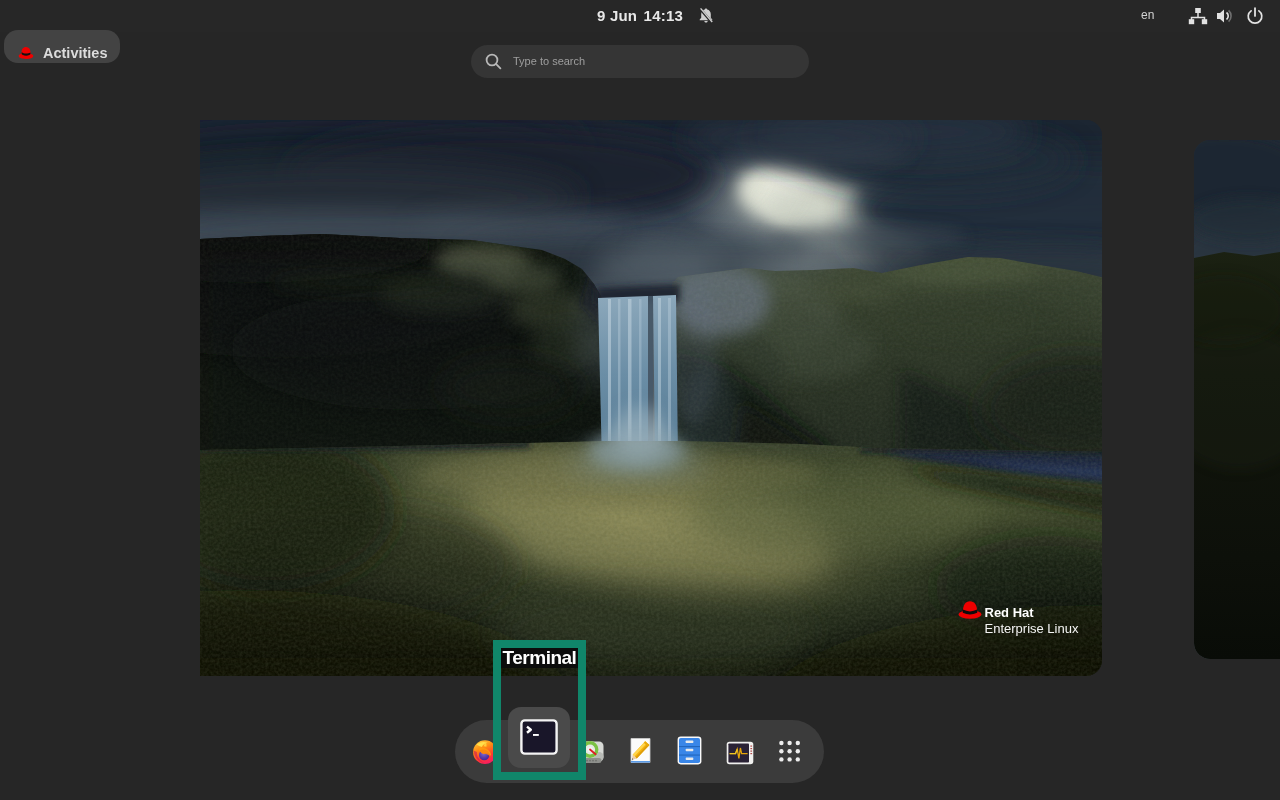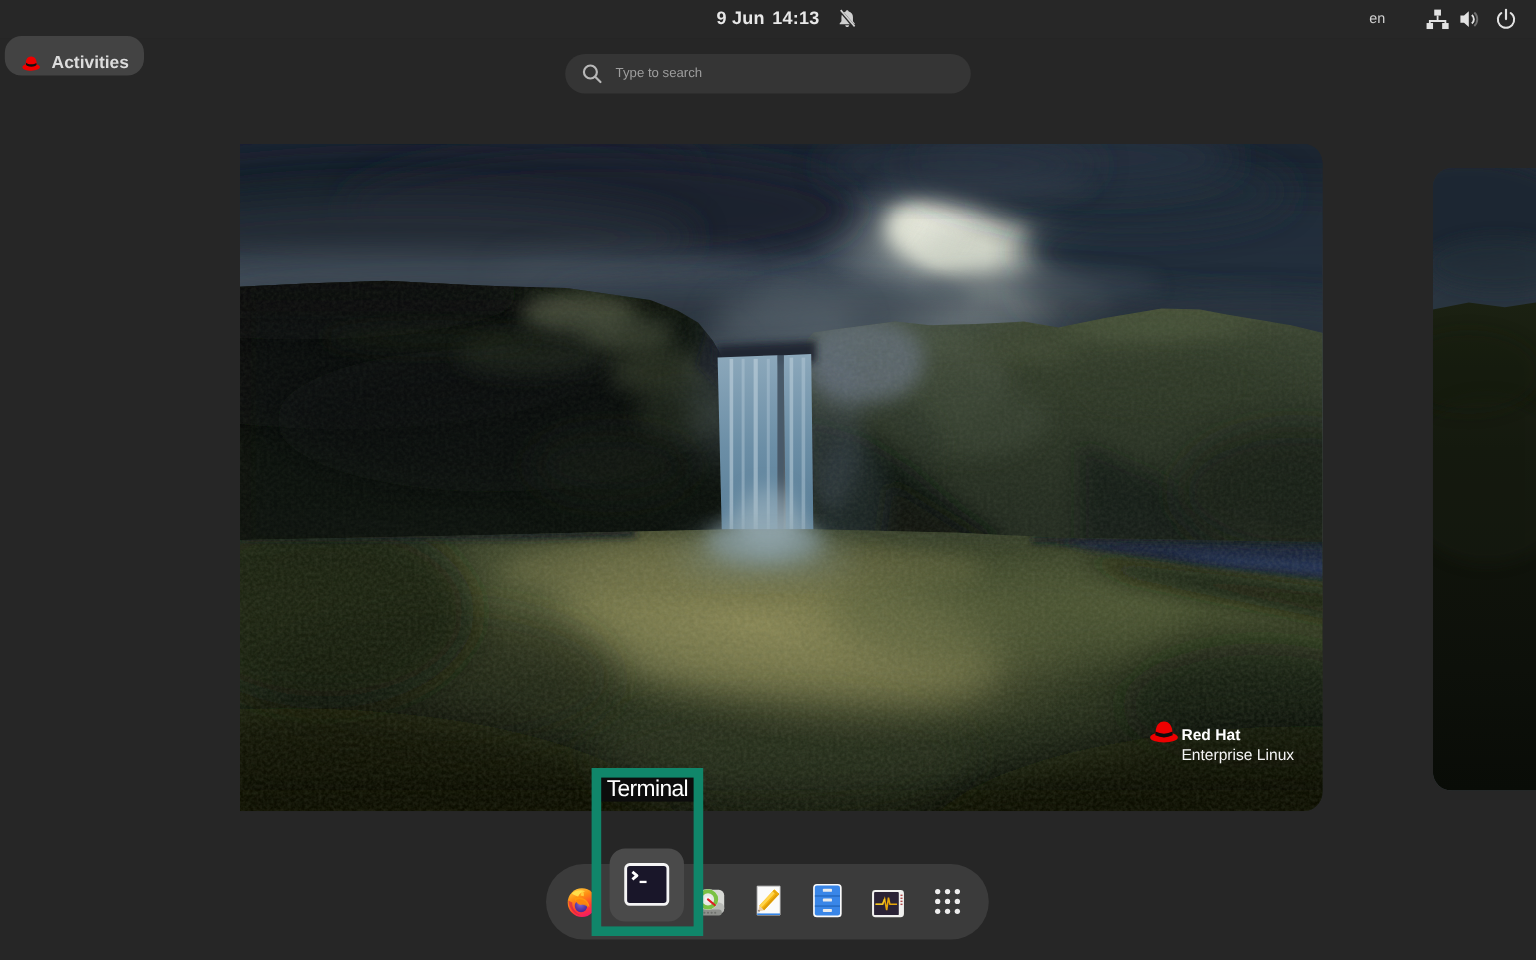--- a/index.html
+++ b/index.html
@@ -23,21 +23,21 @@
   #wsnext { position:absolute; left:1194px; top:140px; width:86px; height:519px;
     border-radius:16px 0 0 16px; overflow:hidden; }
   #dock { position:absolute; left:455px; top:720px; width:369px; height:63px; border-radius:32px;
     background:#3b3b3b; }
   .dicon { position:absolute; }
   #hovertile { position:absolute; left:508px; top:707px; width:62px; height:61px; border-radius:13px;
     background:#4a4a4a; }
   #selbox { position:absolute; left:493px; top:640px; width:93px; height:140px;
     border:8px solid #10866a; }
   #ttip { position:absolute; left:500px; top:647px; width:79px; height:21px; background:#0c0c0c;
-    color:#ffffff; font-size:19px; text-align:center; line-height:22px; letter-spacing:-0.5px; }
+    color:#ffffff; font-size:19px; text-align:center; line-height:22px; letter-spacing:-0.5px;font-weight:bold; }
 </style>
 </head>
 <body>
 
 <div id="wsmain">
 <svg width="925" height="556" viewBox="0 0 925 556">
   <defs>
     <linearGradient id="sky" x1="0" y1="0" x2="0" y2="1">
       <stop offset="0" stop-color="#18212e"></stop>
       <stop offset="0.2" stop-color="#243040"></stop>

